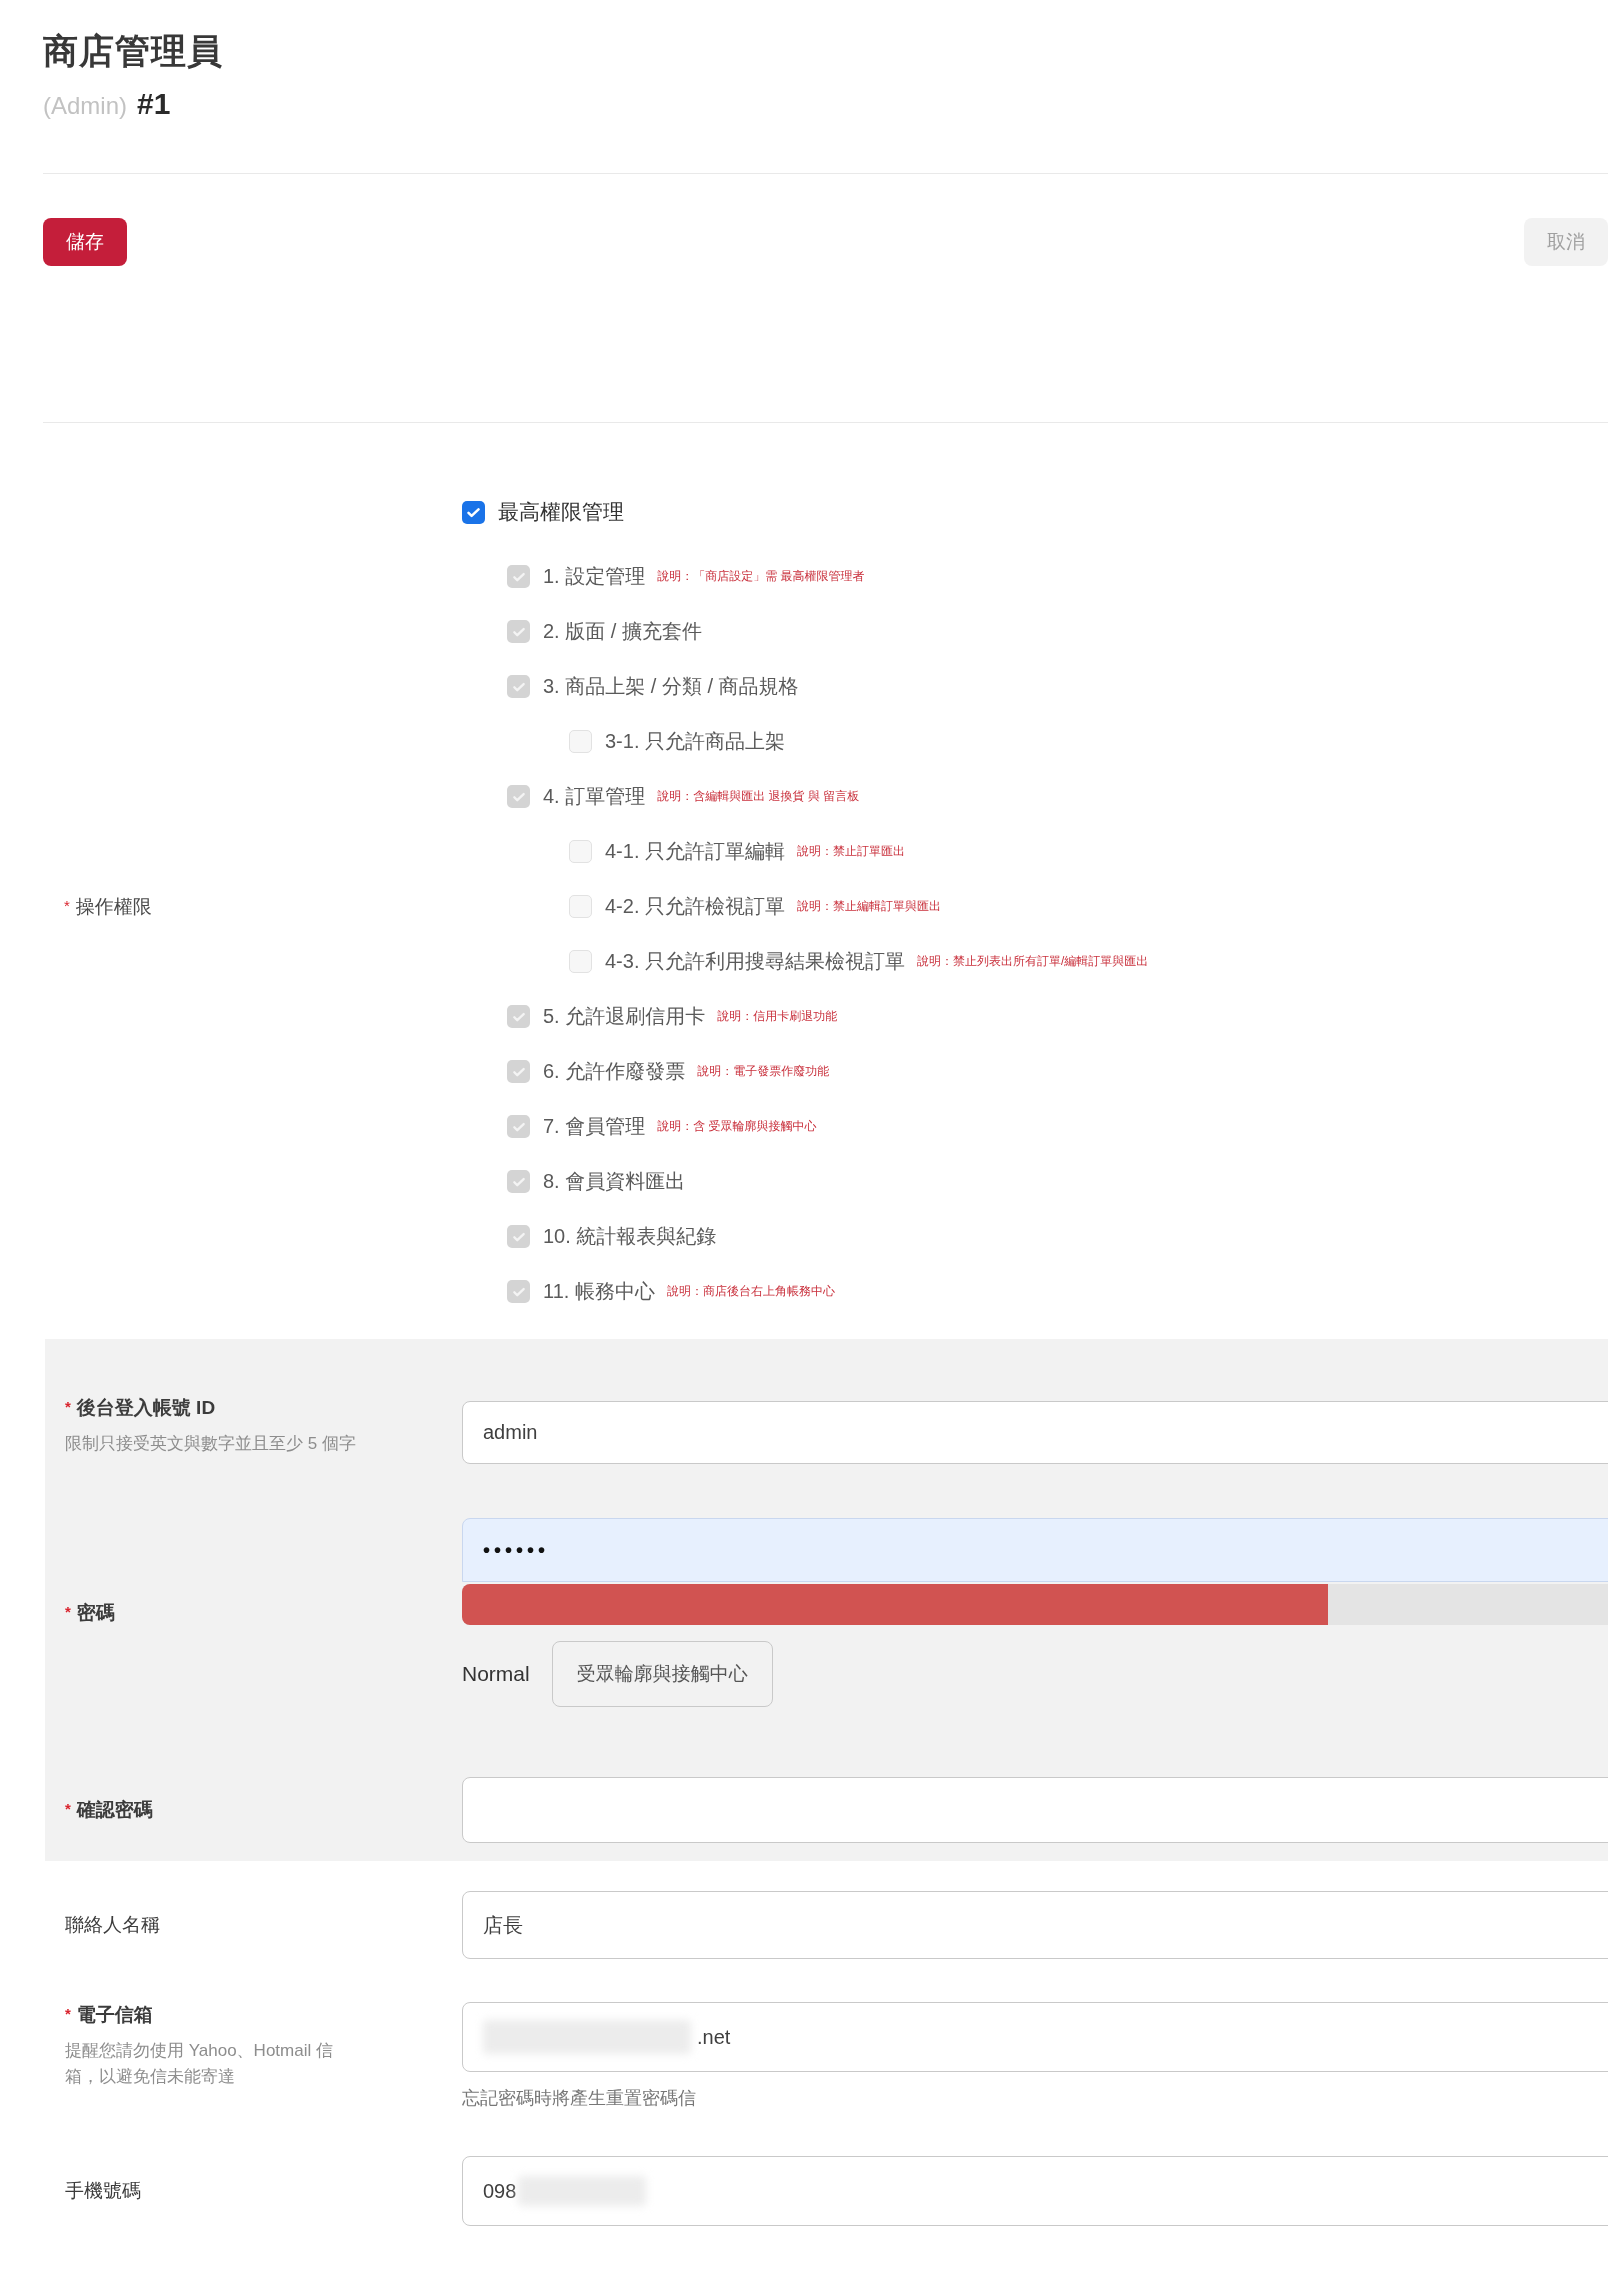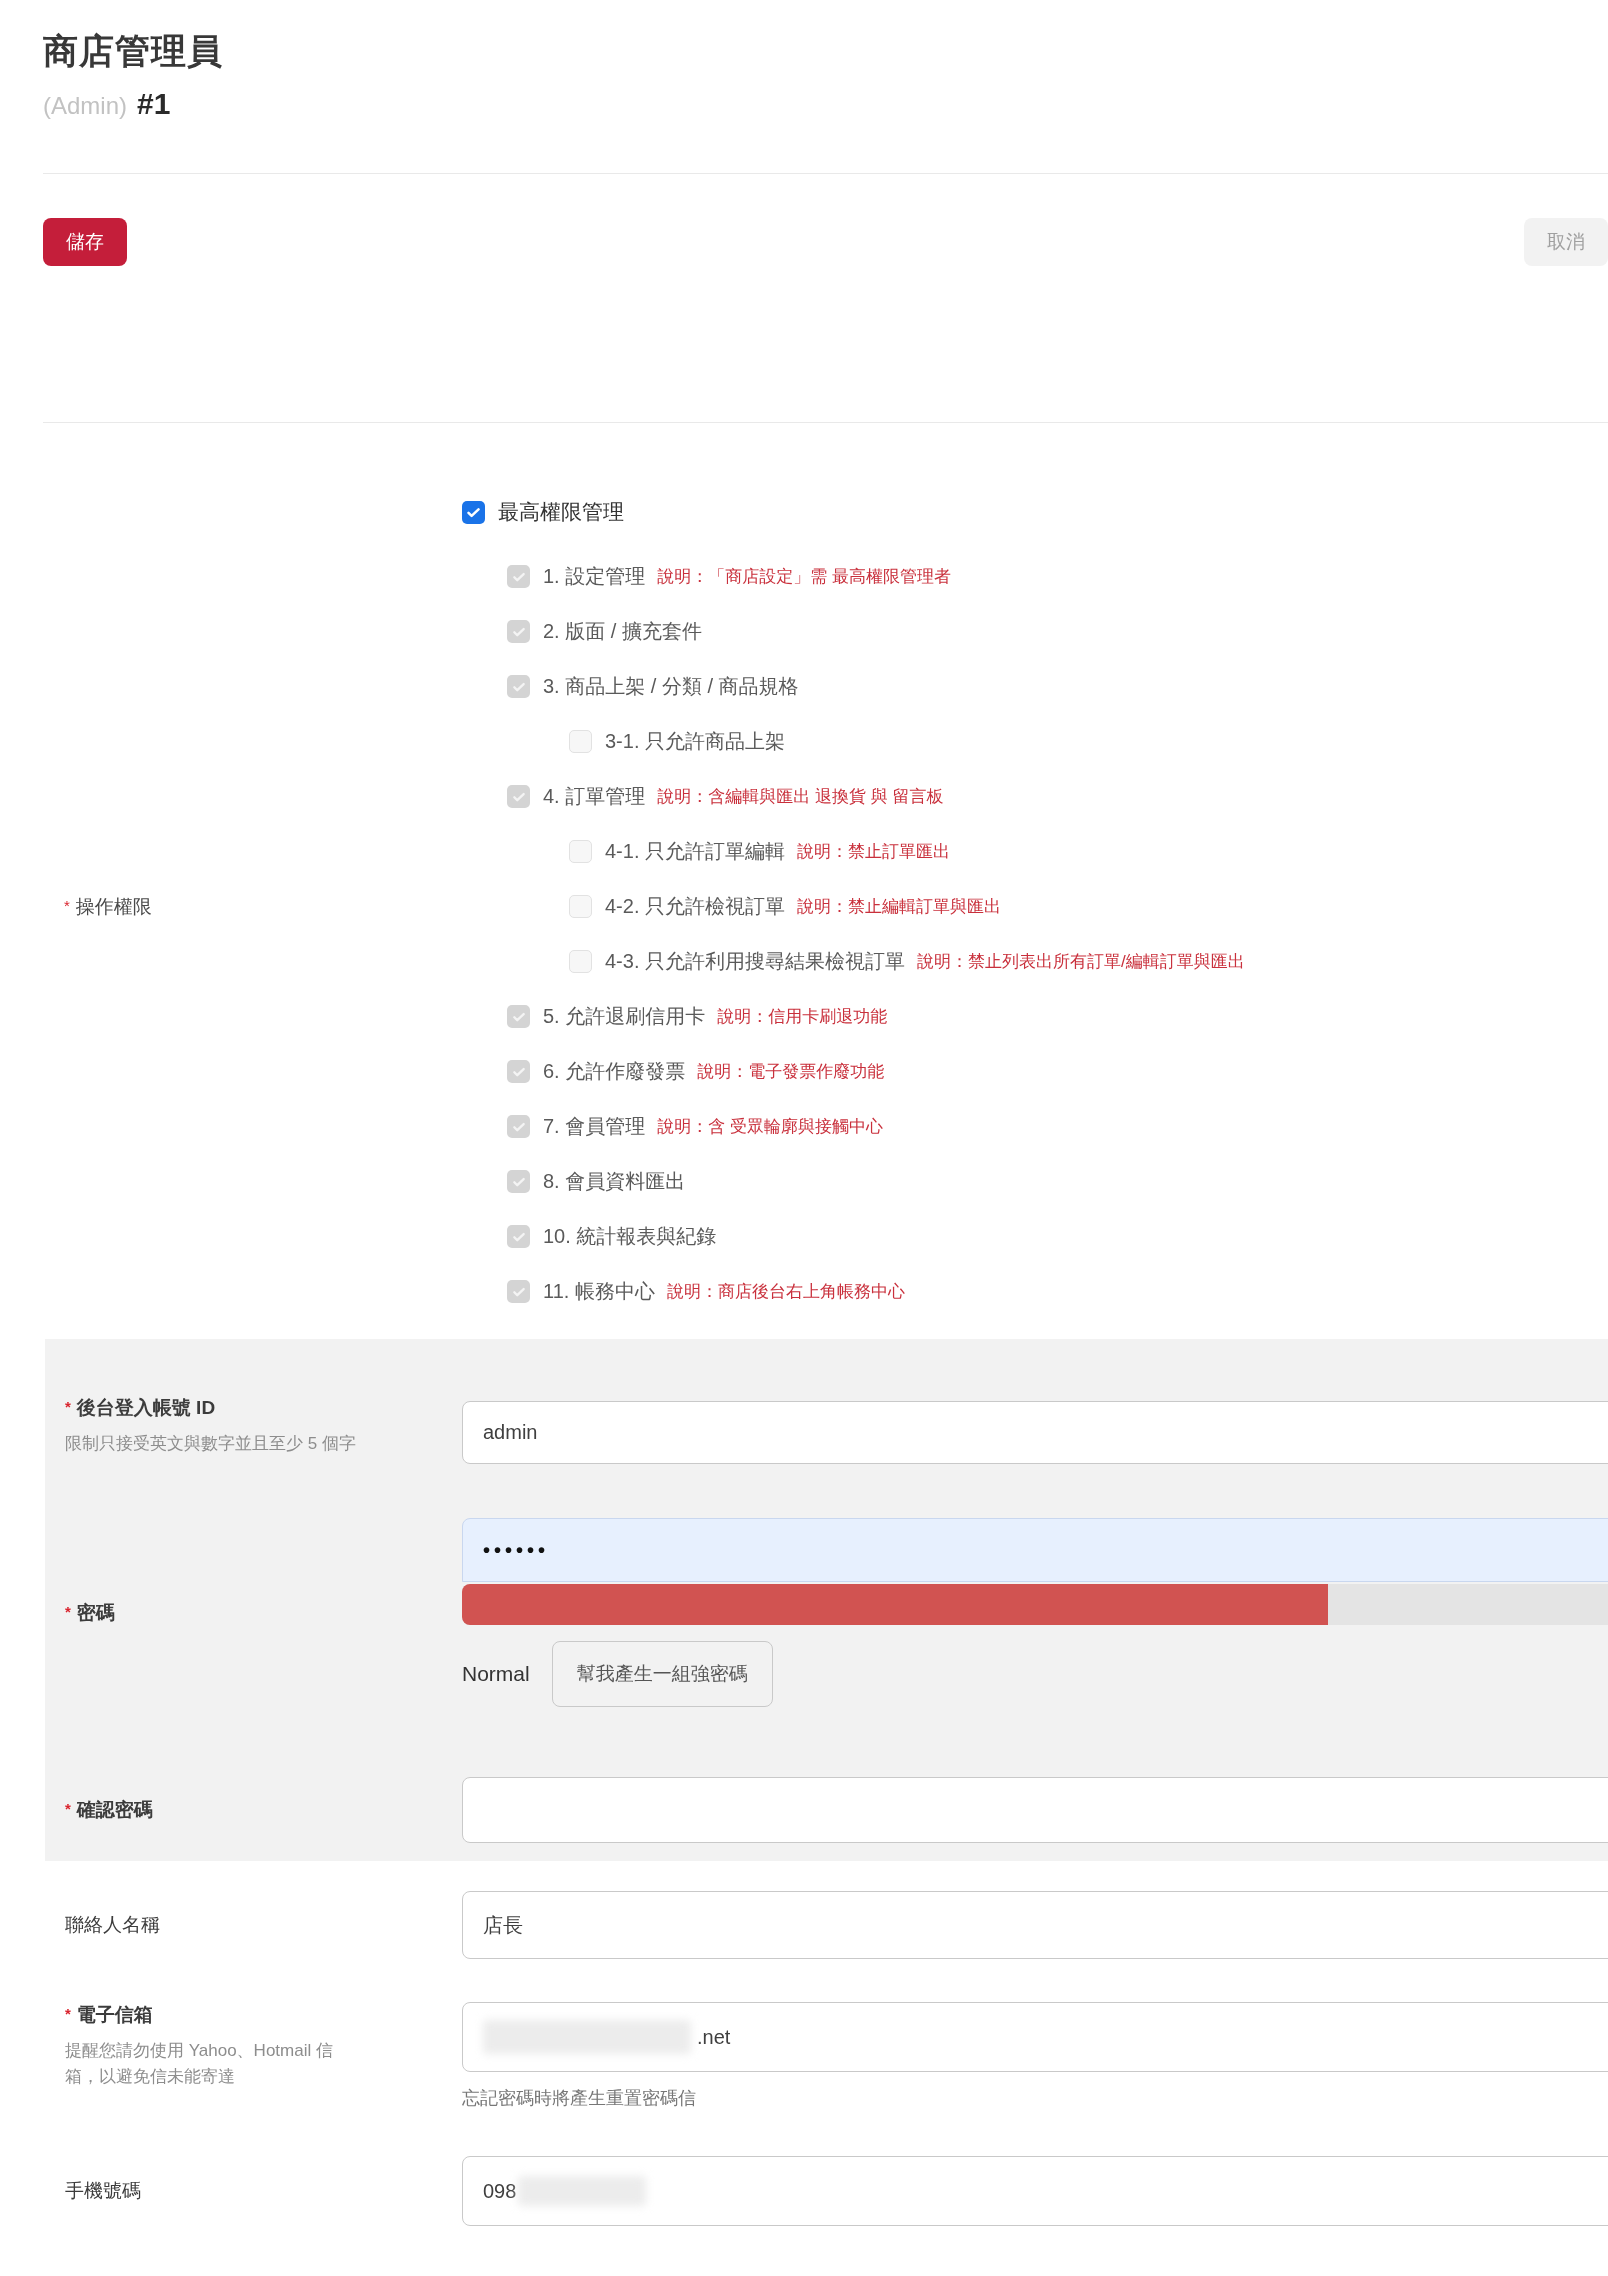--- a/index.html
+++ b/index.html
@@ -29,21 +29,21 @@
   .field-label { font-size:19px; color:#4a4a4a; }
   .req { color:#d9232d; font-size:15px; margin-right:6px; position:relative; top:-2px; }
 
   .perm-master { height:34px; display:flex; align-items:center; margin-bottom:20px; }
   .perm-master .pm-label { margin-left:13px; font-size:21px; color:#333; }
 
   .perm-item { height:55px; display:flex; align-items:center; }
   .perm-item.lvl1 { margin-left:45px; }
   .perm-item.lvl2 { margin-left:107px; }
   .pi-label { margin-left:13px; font-size:20px; color:#5a5a5a; }
-  .pi-note  { margin-left:12px; font-size:17px; color:#c9303c; }
+  .pi-note  { margin-left:12px; font-size:12px; color:#c9303c; }
 
   .cb { width:23px; height:23px; border-radius:5px; flex:0 0 auto;
         display:flex; align-items:center; justify-content:center; }
   .cb svg { display:block; }
   .cb-blue        { background:#1a73e8; }
   .cb-checked-dis { background:#d4d4d4; }
   .cb-unchecked   { background:#f7f7f7; border:1.5px solid #e2e2e2; }
 
   
   .gray-section { margin-left:45px; background:#f2f2f2; padding:36px 0 18px 0; margin-top:20px; }
@@ -272,21 +272,21 @@
     </div>
     <div class="fr-right">
       <div class="pw-input">
         <span class="pw-dots">••••••</span>
       </div>
       <div class="strength-track">
         <div class="strength-fill" style="width: 75%;"></div>
       </div>
       <div class="pw-actions">
         <span class="pw-strength-word">Normal</span>
-        <button class="btn-generate">幫我產生一組強密碼</button>
+        <button class="btn-generate">受眾輪廓與接觸中心</button>
       </div>
     </div>
   </div>
 
   <div class="form-row row-confirm">
     <div class="fr-left center">
       <div class="lbl bold">
         <span class="req">*</span><span>確認密碼</span>
       </div>
     </div>

